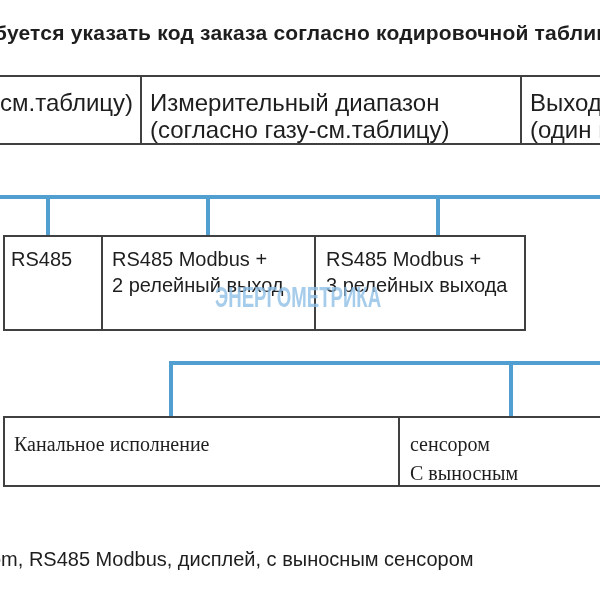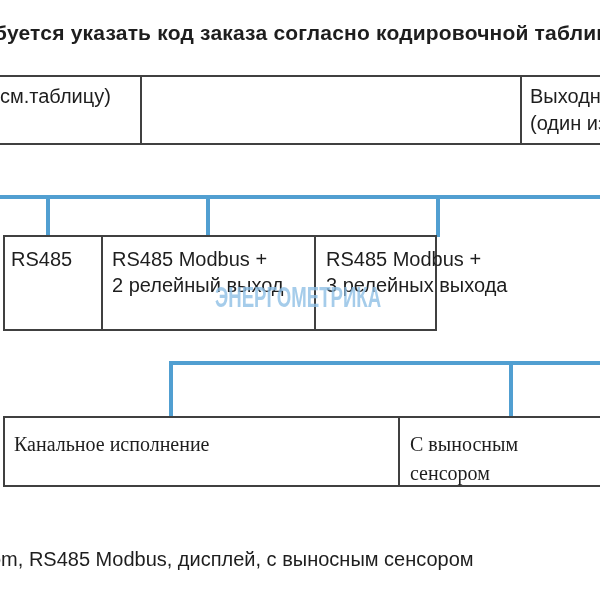--- a/index.html
+++ b/index.html
@@ -20,33 +20,33 @@
     position: absolute; left: -10px; top: 75px;
     width: 650px; height: 70px; box-sizing: border-box;
     border-top: 2px solid var(--border-dark, #404040);
     border-bottom: 2px solid var(--border-dark, #404040);
   }
   .vsep {
     position: absolute; top: 0; height: 100%; width: 2px;
     background: var(--border-dark, #404040);
   }
   .cell {
-    position: absolute; top: 6px;
-    font-size: 20px; line-height: 27px; white-space: nowrap;
+    position: absolute; top: 12px;
+    font-size: 24px; line-height: 27px; white-space: nowrap;
   }
   
   .hline, .stub { background: var(--connector-blue, #519fd1); position: absolute; }
   .conn1-h { left: 0; top: 195px; width: 600px; height: 4px; }
   .conn1-s { width: 4px; top: 197px; height: 40px; }
   .conn2-h { left: 169px; top: 361px; width: 431px; height: 4px; }
   .conn2-s { width: 4px; top: 363px; height: 55px; }
   
   .row2 {
     position: absolute; left: 3px; top: 235px;
-    width: 434px; height: 96px; box-sizing: border-box;
+    width: 523px; height: 96px; box-sizing: border-box;
     border: 2px solid var(--border-dark, #404040);
   }
   .box-text {
     position: absolute; top: 9px;
     font-size: 20px; line-height: 26px; white-space: nowrap;
   }
   
   .watermark {
     position: absolute; left: 215px; top: 280px;
     font-size: 30px; font-weight: bold; white-space: nowrap;
@@ -69,20 +69,24 @@
 </style>
 </head>
 <body style="--connector-blue: #519fd1; --border-dark: #404040; --watermark-blue: #8fc0e6; --text-dark: #1e1e1e;">
 
 <div class="title">буется указать код заказа согласно кодировочной таблице</div>
 
 <div class="row1">
   <div class="vsep" style="left:150px"></div>
   <div class="vsep" style="left:530px"></div>
   <div class="cell" style="left:10px">см.таблицу)</div>
+  <div class="cell" style="left:160px">
+    <div>Измерительный диапазон</div>
+    <div>(согласно газу-см.таблицу)</div>
+  </div>
   <div class="cell" style="left:540px">
     <div>Выходной</div>
     <div>(один из</div>
   </div>
 </div>
 
 <div class="hline conn1-h"></div>
 <div class="stub conn1-s" style="left:46px"></div>
 <div class="stub conn1-s" style="left:206px"></div>
 <div class="stub conn1-s" style="left:436px"></div>
@@ -106,18 +110,18 @@
 <div class="watermark">ЭНЕРГОМЕТРИКА</div>
 
 <div class="hline conn2-h"></div>
 <div class="stub conn2-s" style="left:169px"></div>
 <div class="stub conn2-s" style="left:509px"></div>
 
 <div class="row3">
   <div class="vsep" style="left:393px"></div>
   <div class="box-text" style="left:9px">Канальное исполнение</div>
   <div class="box-text" style="left:405px">
+    <div>сенсором</div>
     <div>С выносным</div>
-    <div>сенсором</div>
   </div>
 </div>
 
 <div class="footer">om, RS485 Modbus, дисплей, с выносным сенсором</div>
 
 </body></html>

